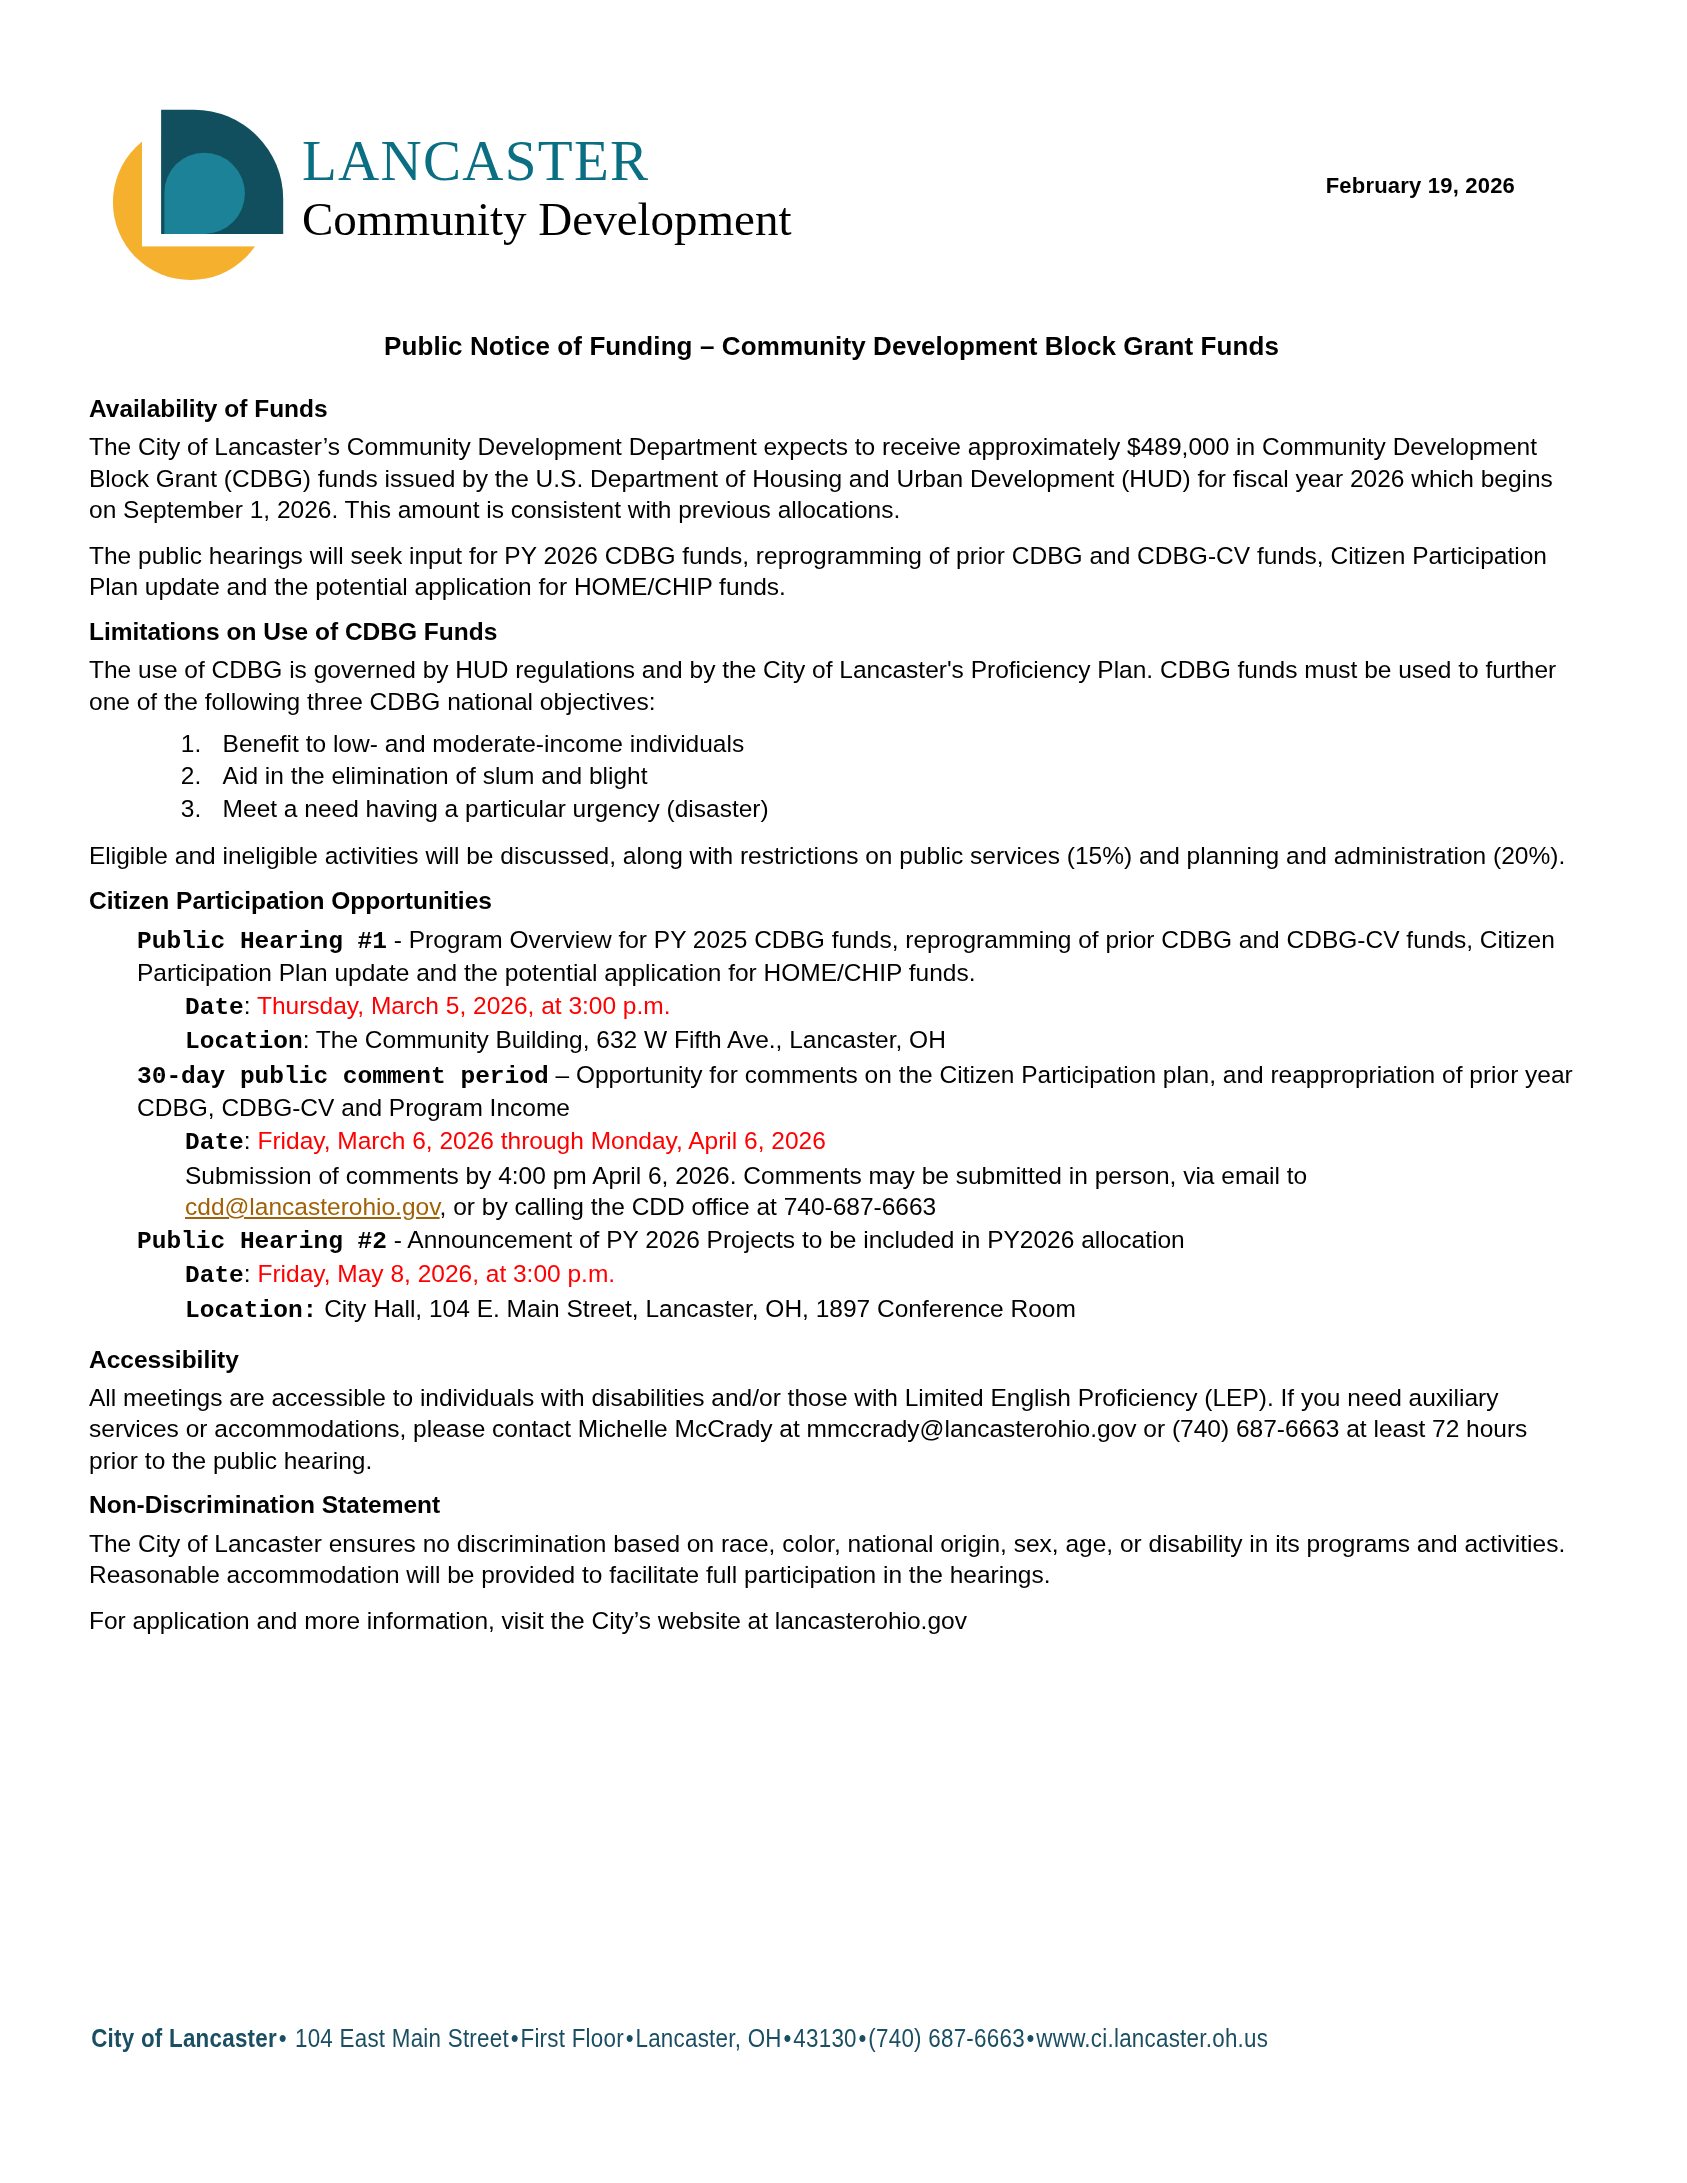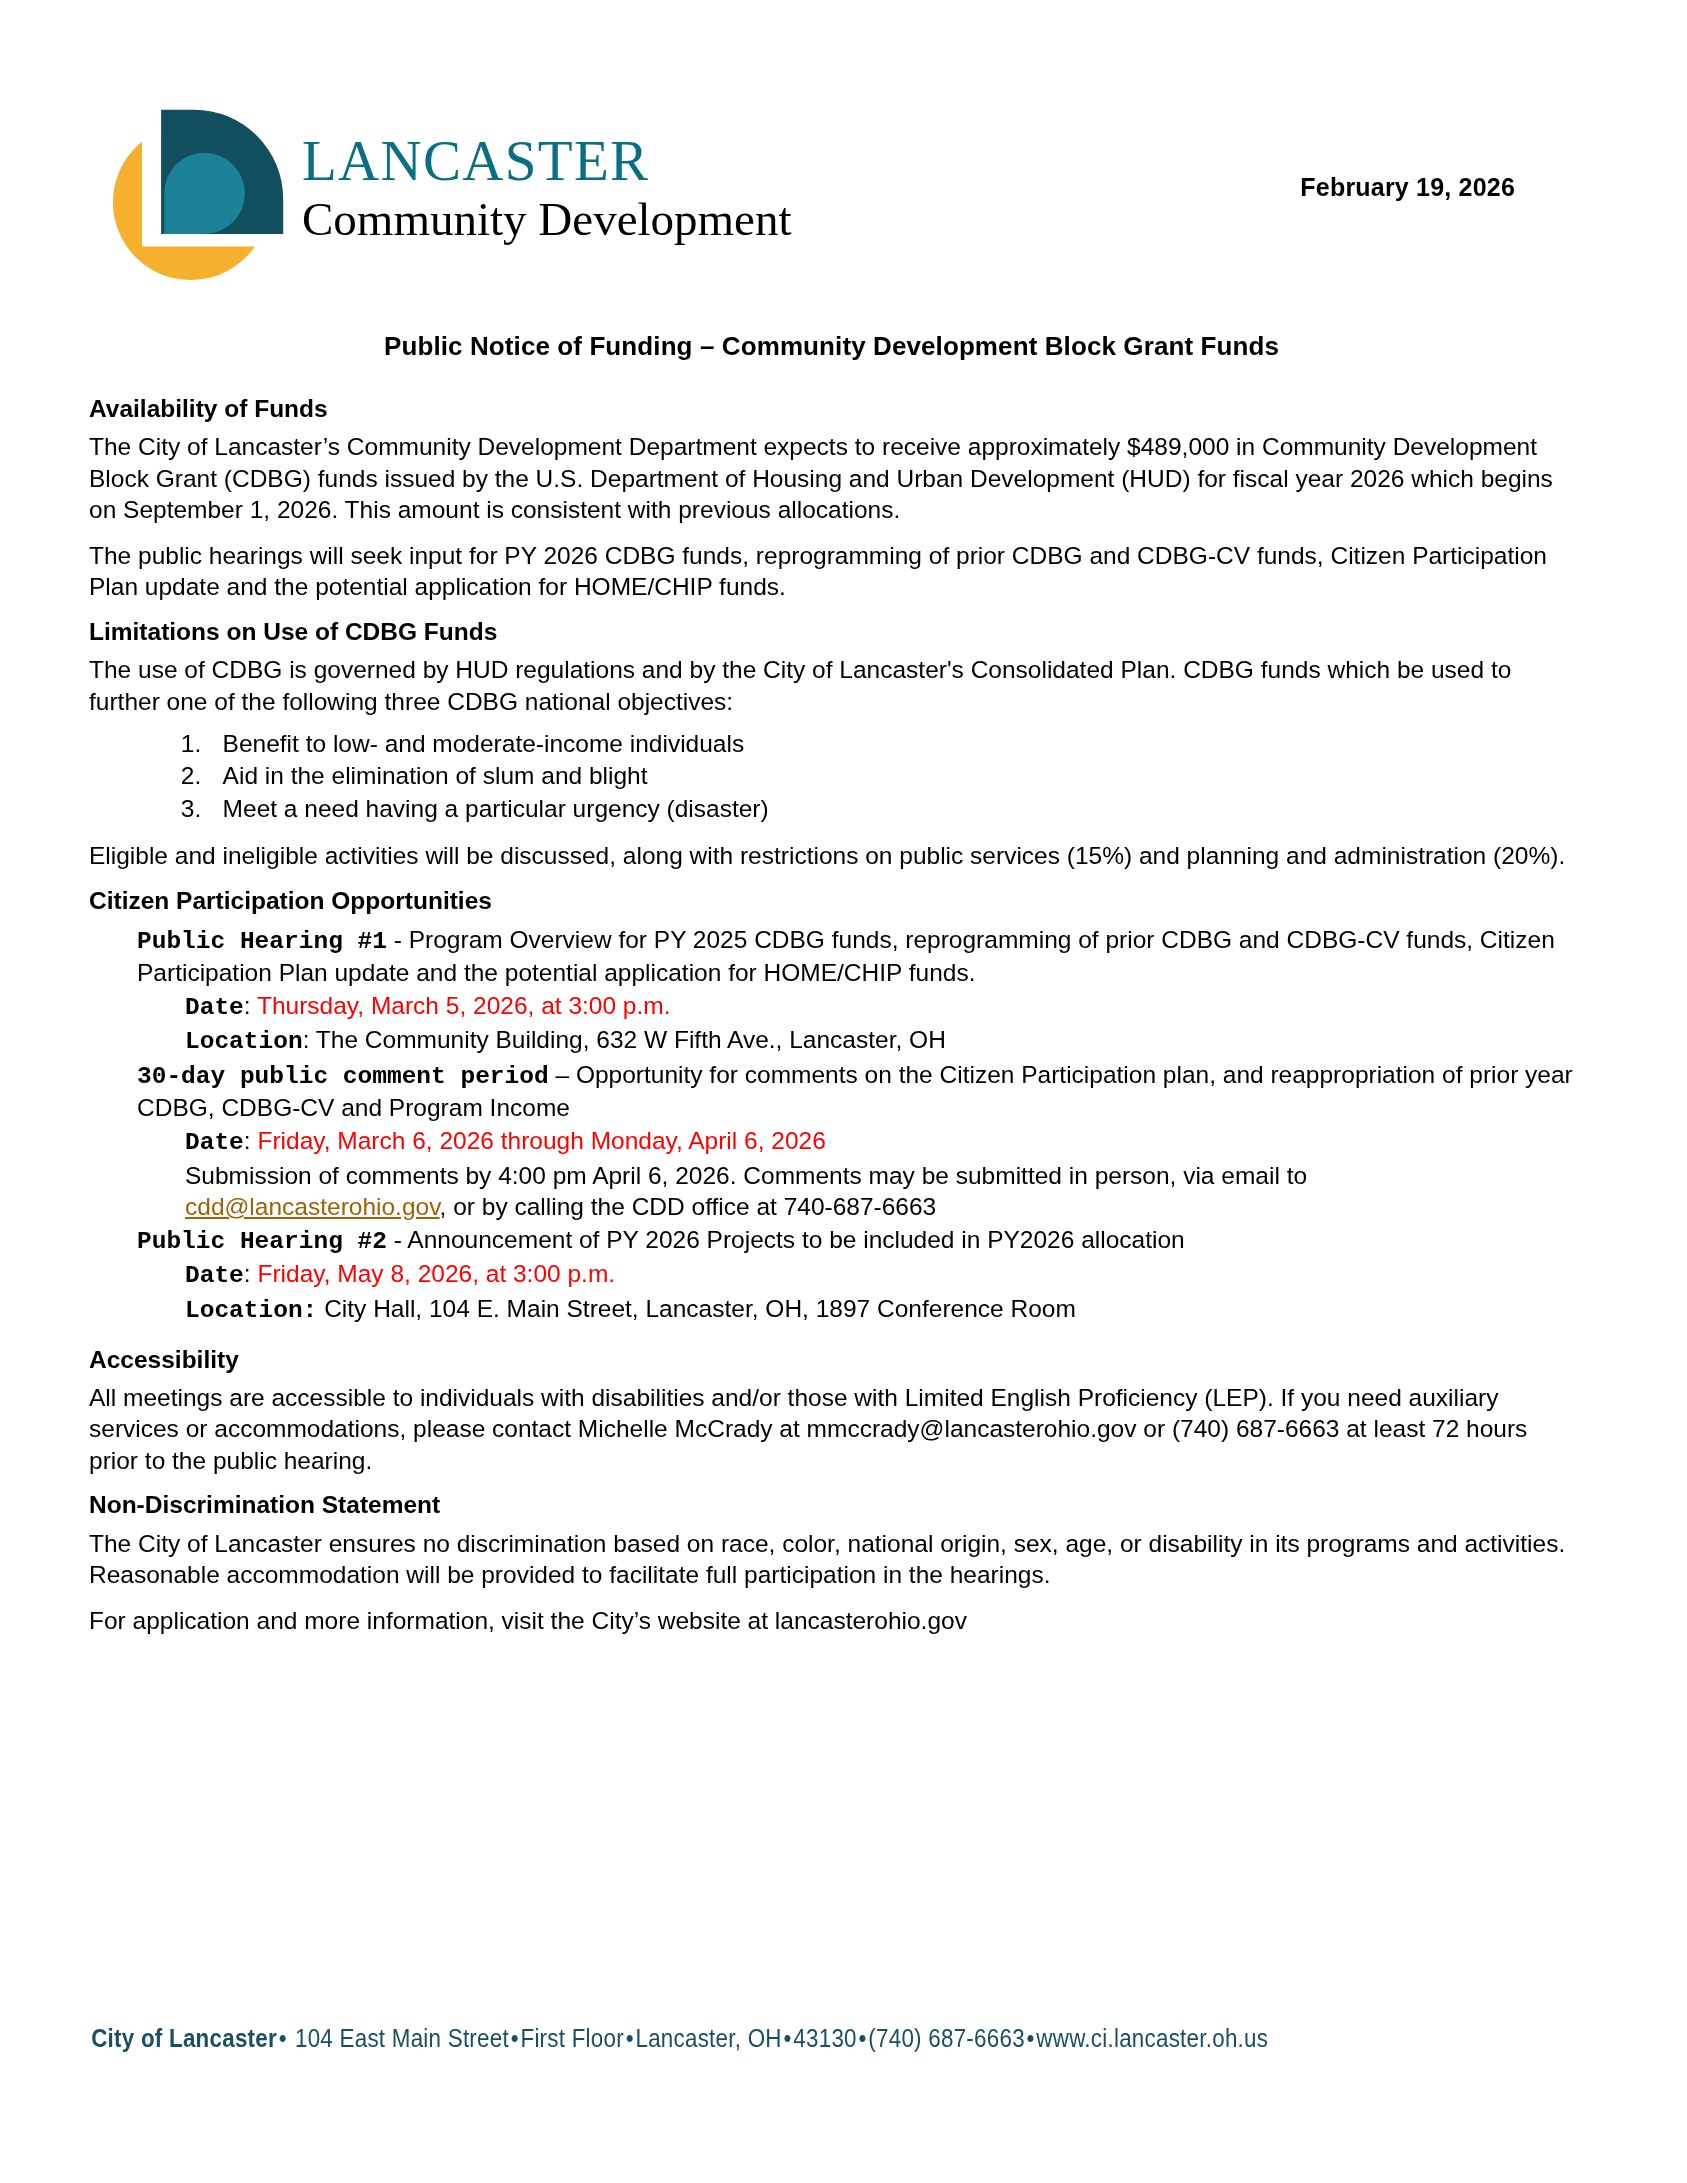--- a/index.html
+++ b/index.html
@@ -55,21 +55,21 @@
     color: #000000;
     line-height: 1.1;
     margin-top: 5.3px;
     white-space: nowrap;
   }
 
   .doc-date {
     position: absolute;
     right: 172px;
     top: 173px;
-    font-size: 25px;
+    font-size: 22px;
     font-weight: bold;
     letter-spacing: 0.2px;
     white-space: nowrap;
   }
 
   
   .content {
     position: absolute;
     left: 89px;
     top: 331px;
@@ -189,21 +189,21 @@
 
   <div class="content">
 
     <div class="doc-title">Public Notice of Funding – Community Development Block Grant Funds</div>
 
     <h2 class="section-head">Availability of Funds</h2>
     <p class="para">The City of Lancaster’s Community Development Department expects to receive approximately $489,000 in Community Development Block Grant (CDBG) funds issued by the U.S. Department of Housing and Urban Development (HUD) for fiscal year 2026 which begins on September 1, 2026.  This amount is consistent with previous allocations.</p>
     <p class="para">The public hearings will seek input for PY 2026 CDBG funds, reprogramming of prior CDBG and CDBG-CV funds, Citizen Participation Plan update and the potential application for HOME/CHIP funds.</p>
 
     <h2 class="section-head">Limitations on Use of CDBG Funds</h2>
-    <p class="para tight">The use of CDBG is governed by HUD regulations and by the City of Lancaster's Consolidated Plan.  CDBG funds which be used to further one of the following three CDBG national objectives:</p>
+    <p class="para tight">The use of CDBG is governed by HUD regulations and by the City of Lancaster's Proficiency Plan.  CDBG funds must be used to further one of the following three CDBG national objectives:</p>
     <ol class="objectives">
       <li>Benefit to low- and moderate-income individuals</li>
       <li>Aid in the elimination of slum and blight</li>
       <li>Meet a need having a particular urgency (disaster)</li>
     </ol>
     <p class="para">Eligible and ineligible activities will be discussed, along with restrictions on public services (15%) and planning and administration (20%).</p>
 
     <h2 class="section-head">Citizen Participation Opportunities</h2>
 
     <div class="hearing-block">

